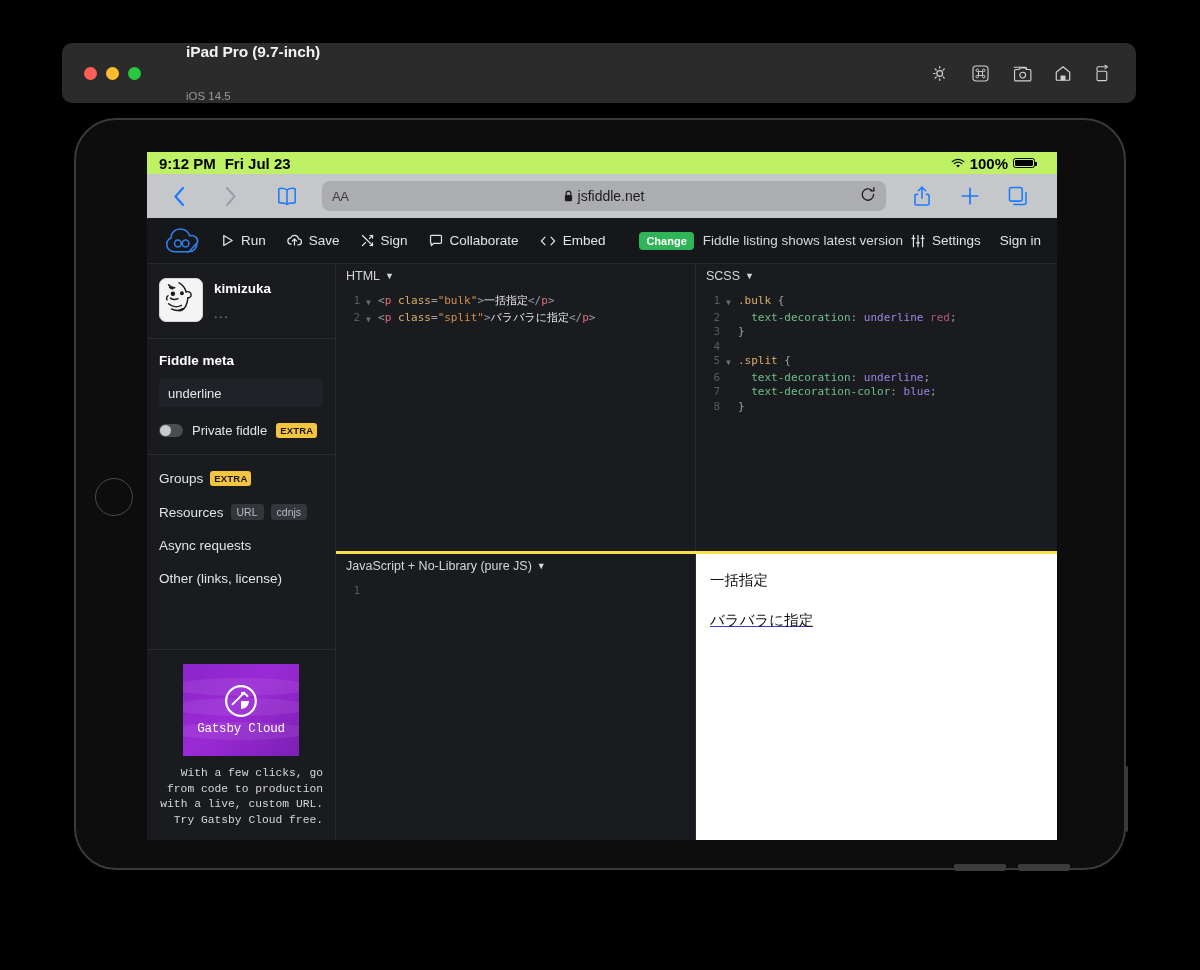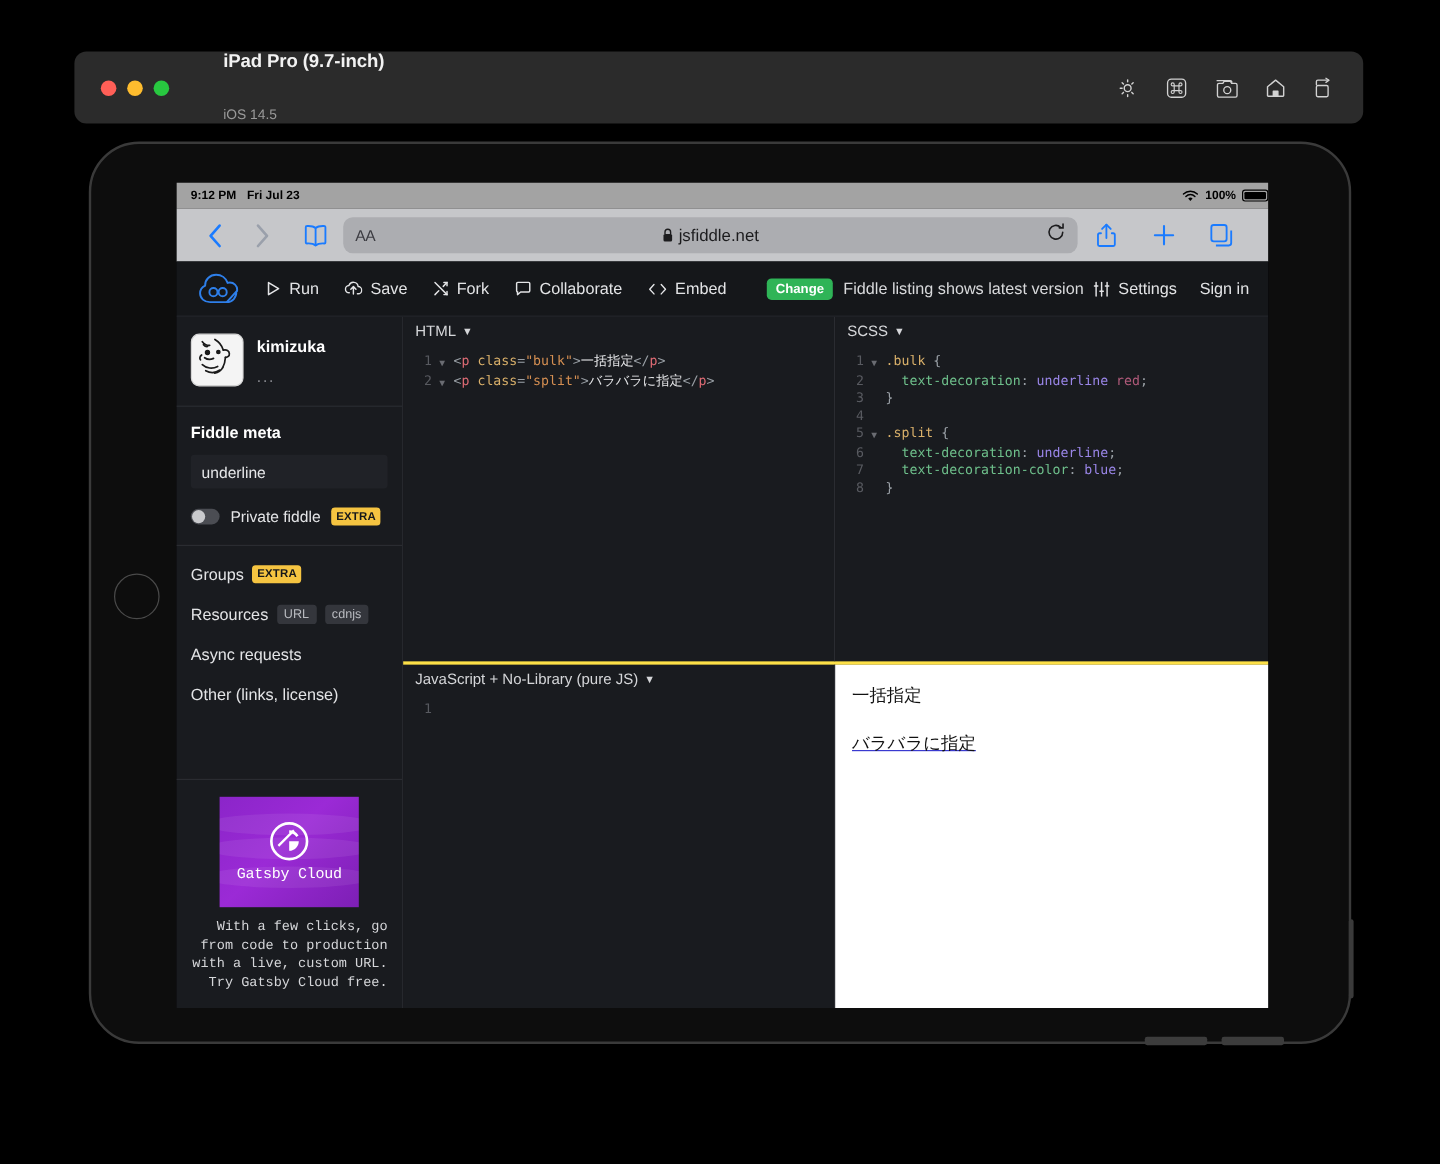--- a/index.html
+++ b/index.html
@@ -64,42 +64,42 @@
   }
   .speaker.a { left: 878px; width: 52px; }
   .speaker.b { left: 942px; width: 52px; }
   .side-btn {
     position: absolute; right: -4px; top: 646px;
     width: 4px; height: 66px; background: #3a3a3a; border-radius: 2px;
   }
 
   
   .statusbar {
-    height: 22px; background: #a3a3a3;
+    height: 22px; background: #bef264;
     display: flex; align-items: center;
-    padding: 0 0 0 12px;
-    font-size: 10px; color: #000; font-weight: bold;
+    padding: 0 22px 0 12px;
+    font-size: 15px; color: #000; font-weight: bold;
   }
   .sb-time { margin-right: 9px; }
   .sb-date { font-weight: bold; }
   .sb-right { margin-left: auto; display: flex; align-items: center; gap: 5px; }
   .battery {
     width: 22px; height: 10px; border: 1.2px solid #000;
     border-radius: 2.5px; padding: 1px; position: relative;
   }
   .battery::after {
     content: ""; position: absolute; right: -3px; top: 3px;
     width: 1.8px; height: 4px; background: #000; border-radius: 0 1px 1px 0;
   }
   .battery i { display: block; height: 100%; background: #000; border-radius: 1px; }
 
   
   .safaribar {
     height: 44px; background: #c6c7ca;
-    display: flex; align-items: center; padding: 0 15px; gap: 0;
+    display: flex; align-items: center; padding: 0 15px; gap: 12px;
   }
   .sf-btn { display: flex; align-items: center; justify-content: center; }
   .nav-back { width: 34px; }
   .nav-fwd { width: 44px; }
   .nav-book { width: 46px; }
   .urlbar {
     flex: 1; height: 30px; background: #acadb1;
     border-radius: 8px; display: flex; align-items: center;
     padding: 0 10px; position: relative;
   }
@@ -397,21 +397,21 @@
               <path d="M11.6 11.6h.7a3.2 3.2 0 0 0 0-6.4 4.3 4.3 0 0 0-8.3-1 3.3 3.3 0 0 0 .3 6.6"></path>
               <path d="M8 11.8V5.4M5.7 7.6 8 5.2l2.3 2.4"></path>
             </svg>
             <span>Save</span>
           </span>
           <span class="topitem">
             <svg width="13" height="13" viewBox="0 0 14 14" fill="none" stroke="#e3e4e6" stroke-width="1.3" stroke-linecap="round">
               <path d="M1.6 1.6 12.4 12.4M12.4 1.6 9 5M5 9l-3.4 3.4"></path>
               <path d="M9.6 1.6h2.8v2.8M9.6 12.4h2.8V9.6"></path>
             </svg>
-            <span>Fork</span>
+            <span>Sign</span>
           </span>
           <span class="topitem">
             <svg width="14" height="13" viewBox="0 0 15 14" fill="none" stroke="#e3e4e6" stroke-width="1.3" stroke-linejoin="round">
               <path d="M1.6 2.4a1 1 0 0 1 1-1h9.8a1 1 0 0 1 1 1v6.6a1 1 0 0 1-1 1H5.2L2.4 12.4V10H2.6a1 1 0 0 1-1-1z"></path>
             </svg>
             <span>Collaborate</span>
           </span>
           <span class="topitem">
             <svg width="16" height="12" viewBox="0 0 18 12" fill="none" stroke="#e3e4e6" stroke-width="1.3" stroke-linecap="round" stroke-linejoin="round">
               <path d="M5.6 1.6 1.6 6l4 4.4M12.4 1.6 16.4 6l-4 4.4"></path>

